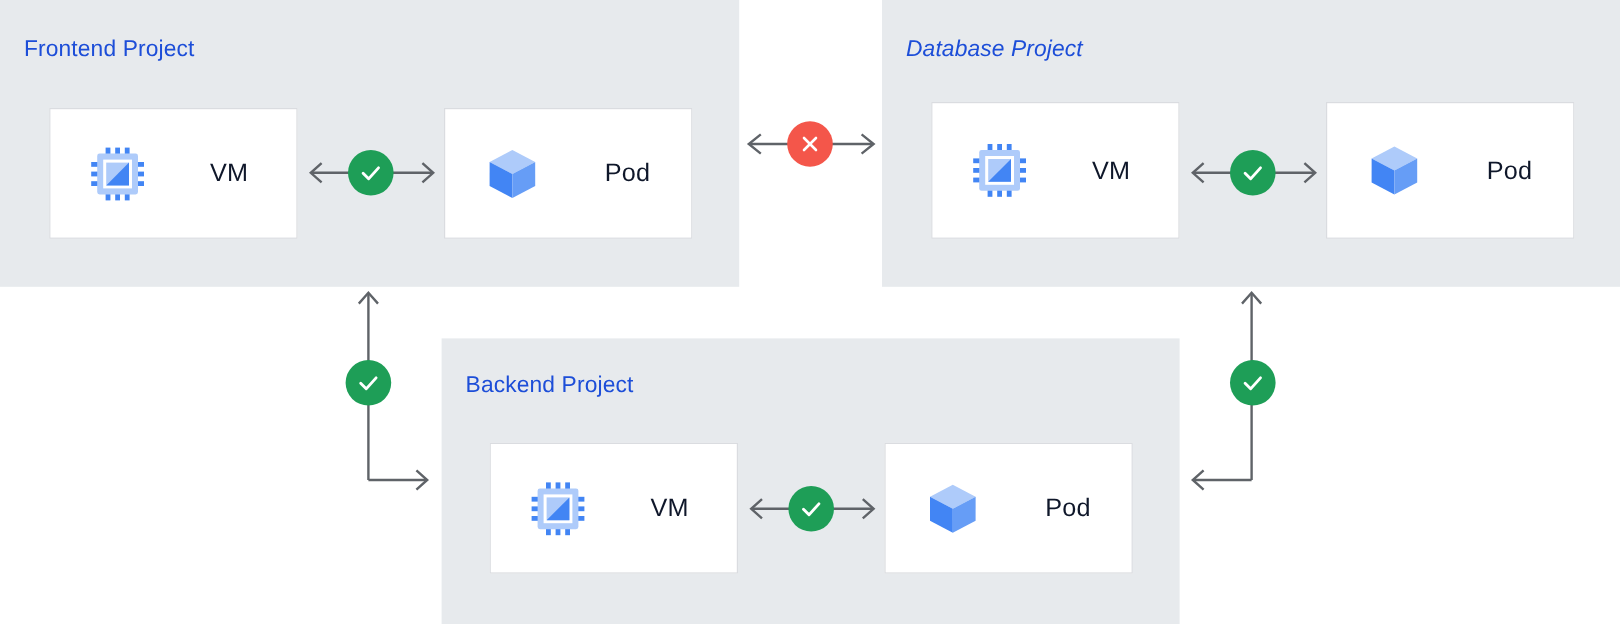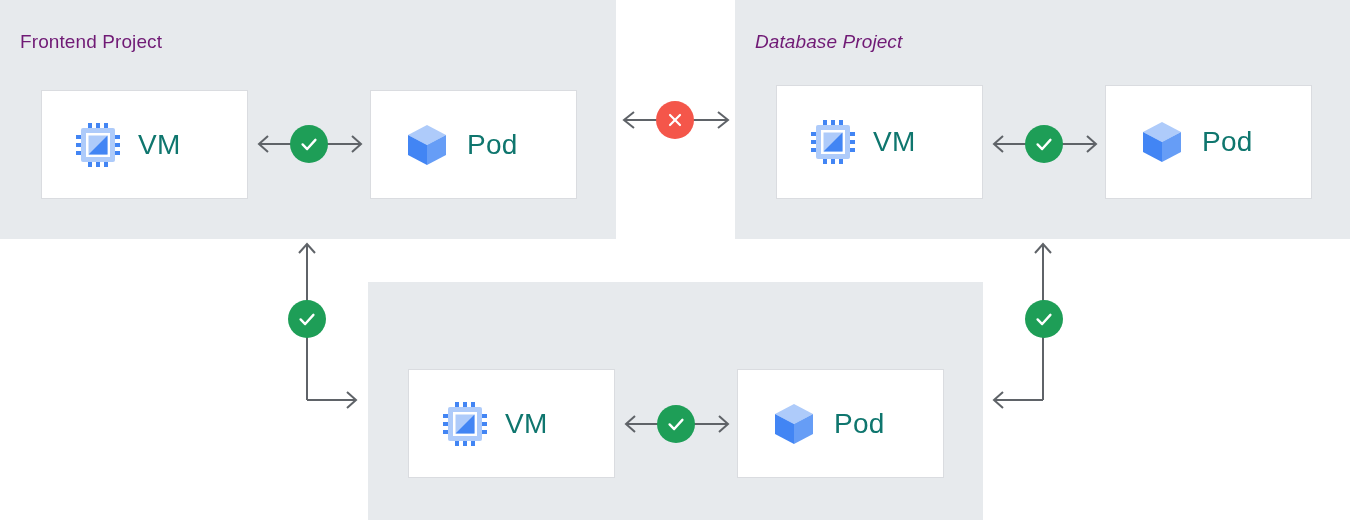--- a/index.html
+++ b/index.html
@@ -21,45 +21,46 @@
 
   
   .panel {
     position: absolute;
     background: #E7EAED;
     box-sizing: border-box;
   }
   .panel-title {
     position: absolute;
     font-size: 19px;
-    color: #701a75;
+    color: #1d4ed8;
     letter-spacing: .1px;
     white-space: nowrap;
   }
 
   
   .card {
     position: absolute;
     background: #ffffff;
     border: 1px solid #DADCE0;
     box-sizing: border-box;
     display: flex;
     align-items: center;
   }
   .card-inner {
     display: flex;
     align-items: center;
     gap: 16px;
     padding-left: 32px;
   }
   .card-label {
-    font-size: 28px;
-    color: #0f766e;
+    font-size: 21px;
+    color: #0f172a;
     letter-spacing: .2px;
     line-height: 1;
+    margin-left: 37px;
   }
   .icon-wrap {
     width: 48px;
     height: 48px;
     flex: 0 0 48px;
     display: block;
   }
 
   
   .conn {
@@ -184,20 +185,21 @@
     <polyline points="20,6 11,14 20,22" fill="none" stroke="#5F6368" stroke-width="2"></polyline>
     <polyline points="104,6 113,14 104,22" fill="none" stroke="#5F6368" stroke-width="2"></polyline>
   </svg>
   <div class="badge" style="left:1025px; top:125px; width:38px; height:38px; background:#1E9E57;">
     <svg width="22" height="22" viewBox="0 0 24 24">
       <polyline points="5,12.5 10,17.5 19,7.5" fill="none" stroke="#FFFFFF" stroke-width="2.6" stroke-linecap="round" stroke-linejoin="round"></polyline>
     </svg>
   </div>
 
   <div class="panel" style="left:368px; top:282px; width:615px; height:238px;"></div>
+  <div class="panel-title" style="left:388px; top:311px;">Backend Project</div>
 
   <div class="card" style="left:408px; top:369px; width:207px; height:109px;">
     <div class="card-inner">
       <span class="icon-wrap">
         <svg viewBox="0 0 48 48" width="48" height="48">
           <g fill="#4285F4">
             <rect x="14" y="2" width="4" height="7"></rect>
               <rect x="22" y="2" width="4" height="7"></rect>
               <rect x="30" y="2" width="4" height="7"></rect>
             <rect x="14" y="39" width="4" height="7"></rect>

